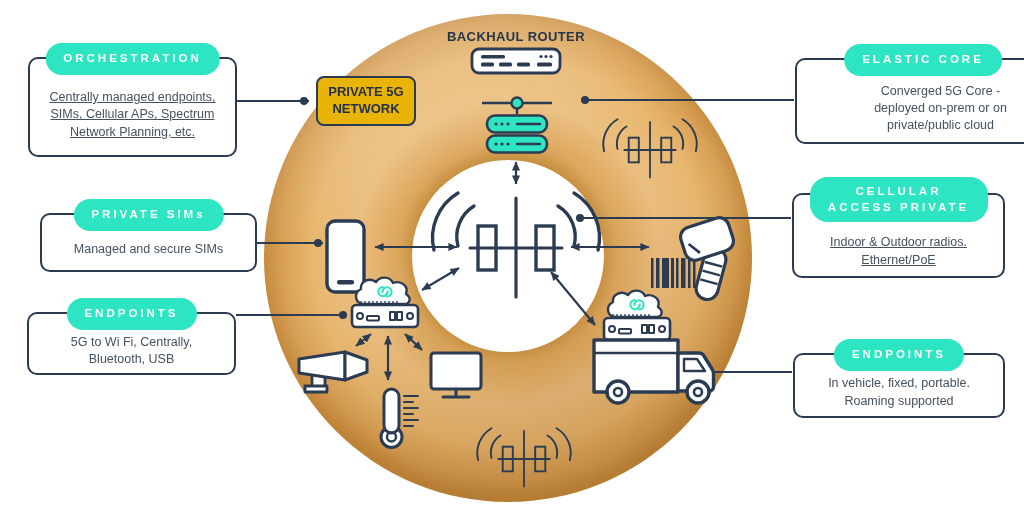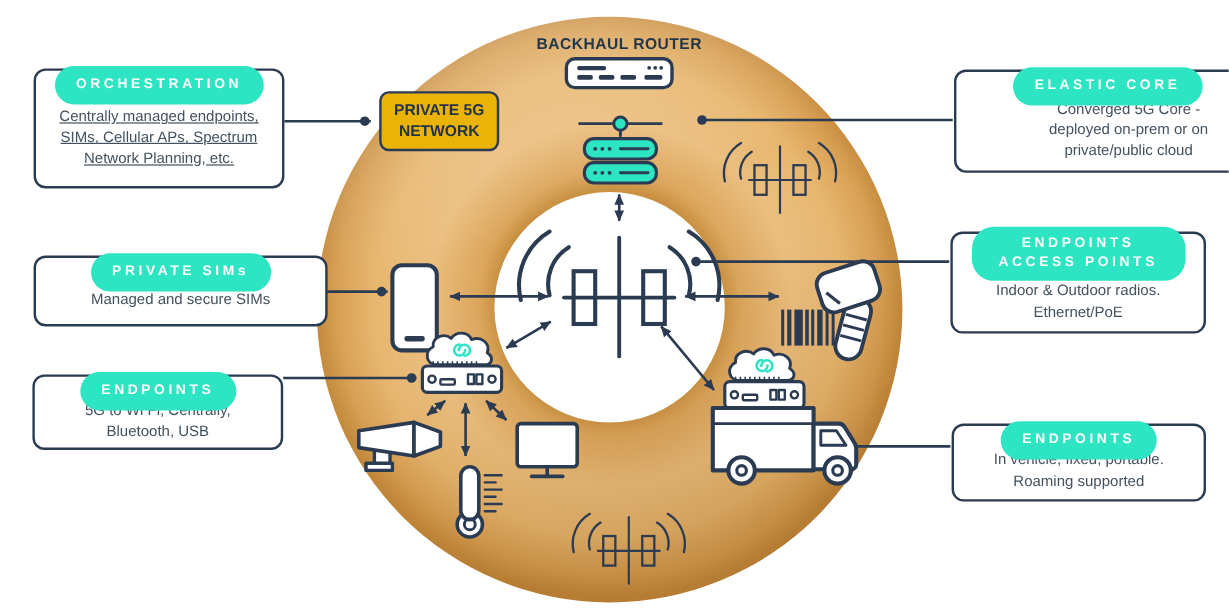--- a/index.html
+++ b/index.html
@@ -2,21 +2,21 @@
 <html><head>
 <meta charset="utf-8">
 <style>
   html,body{margin:0;padding:0;background:#fff;}
   #stage{position:relative;width:1024px;height:512px;background:#fff;overflow:hidden;
          font-family:"Liberation Sans",sans-serif;}
   #diagram-svg{position:absolute;left:0;top:0;}
   .callout{position:absolute;background:#fff;border:2.5px solid #2B3B52;border-radius:10px;box-sizing:border-box;}
   .pill{position:absolute;top:-16px;left:50%;transform:translateX(-50%);background:#2DE5C3;color:#fff;
         border-radius:18px;padding:8px 18px;font-weight:bold;font-size:11.5px;letter-spacing:3px;
-        white-space:nowrap;text-align:center;line-height:1.35;margin-top:12px;}
+        white-space:nowrap;text-align:center;line-height:1.35;}
   .pill-2line{white-space:normal;width:150px;padding:7px 14px;top:-18px;}
   .callout .body{display:flex;align-items:center;justify-content:center;text-align:center;
         color:#44525F;font-size:12.5px;line-height:1.38;height:100%;box-sizing:border-box;}
   .body-inner{margin:0 auto;}
   .diagram-label{position:absolute;text-align:center;color:#24364C;font-weight:bold;}
   #backhaul-label{left:416px;top:29px;width:200px;font-size:13px;letter-spacing:0.4px;}
   #lan-label{left:427px;top:84px;width:180px;font-size:12.5px;}
   #private5g-box{position:absolute;left:316px;top:76px;width:100px;height:50px;background:#eab308;
         border:2.5px solid #2B3B52;border-radius:8px;box-sizing:border-box;display:flex;align-items:center;
         justify-content:center;text-align:center;color:#22324A;font-weight:bold;font-size:13px;line-height:1.3;}
@@ -205,21 +205,21 @@
     <span>PRIVATE 5G NETWORK</span>
   </div>
 
   <div class="callout" style="left:28px;top:57px;width:209px;height:100px;">
     <div class="pill">ORCHESTRATION</div>
     <div class="body" style="padding-top:16px;">
         <div class="body-inner" style="max-width:168px;text-decoration:underline;">Centrally managed endpoints, SIMs, Cellular APs, Spectrum Network Planning, etc.</div>
       </div>
   </div>
 
-  <div class="callout" style="left:28px;top:213px;width:245px;height:59px;">
+  <div class="callout" style="left:40px;top:213px;width:217px;height:59px;">
     <div class="pill">PRIVATE SIMs</div>
     <div class="body" style="padding-top:14px;">
         <div class="body-inner" style="max-width:185px;">Managed and secure SIMs</div>
       </div>
   </div>
 
   <div class="callout" style="left:27px;top:312px;width:209px;height:63px;">
     <div class="pill">ENDPOINTS</div>
     <div class="body" style="padding-top:15px;">
         <div class="body-inner" style="max-width:150px;">5G to Wi Fi, Centrally, Bluetooth, USB</div>
@@ -227,22 +227,22 @@
   </div>
 
   <div class="callout" style="left:795px;top:58px;width:256px;height:86px;padding-left:35px;">
     <div class="pill">ELASTIC CORE</div>
     <div class="body" style="padding-top:15px;">
         <div class="body-inner" style="max-width:165px;">Converged 5G Core - deployed on-prem or on private/public cloud</div>
       </div>
   </div>
 
   <div class="callout" style="left:792px;top:193px;width:213px;height:85px;">
-    <div class="pill pill-2line">ENDPOINTS ACCESS POINTS</div>
-    <div class="body" style="padding-top:32px;">
+    <div class="pill pill-2line">CELLULAR ACCESS PRIVATE</div>
+    <div class="body" style="padding-top:32px;text-decoration:underline;">
         <div class="body-inner" style="max-width:180px;">Indoor &amp; Outdoor radios. Ethernet/PoE</div>
       </div>
   </div>
 
   <div class="callout" style="left:793px;top:353px;width:212px;height:65px;">
     <div class="pill">ENDPOINTS</div>
     <div class="body" style="padding-top:14px;">
         <div class="body-inner" style="max-width:180px;">In vehicle, fixed, portable. Roaming supported</div>
       </div>
   </div>

